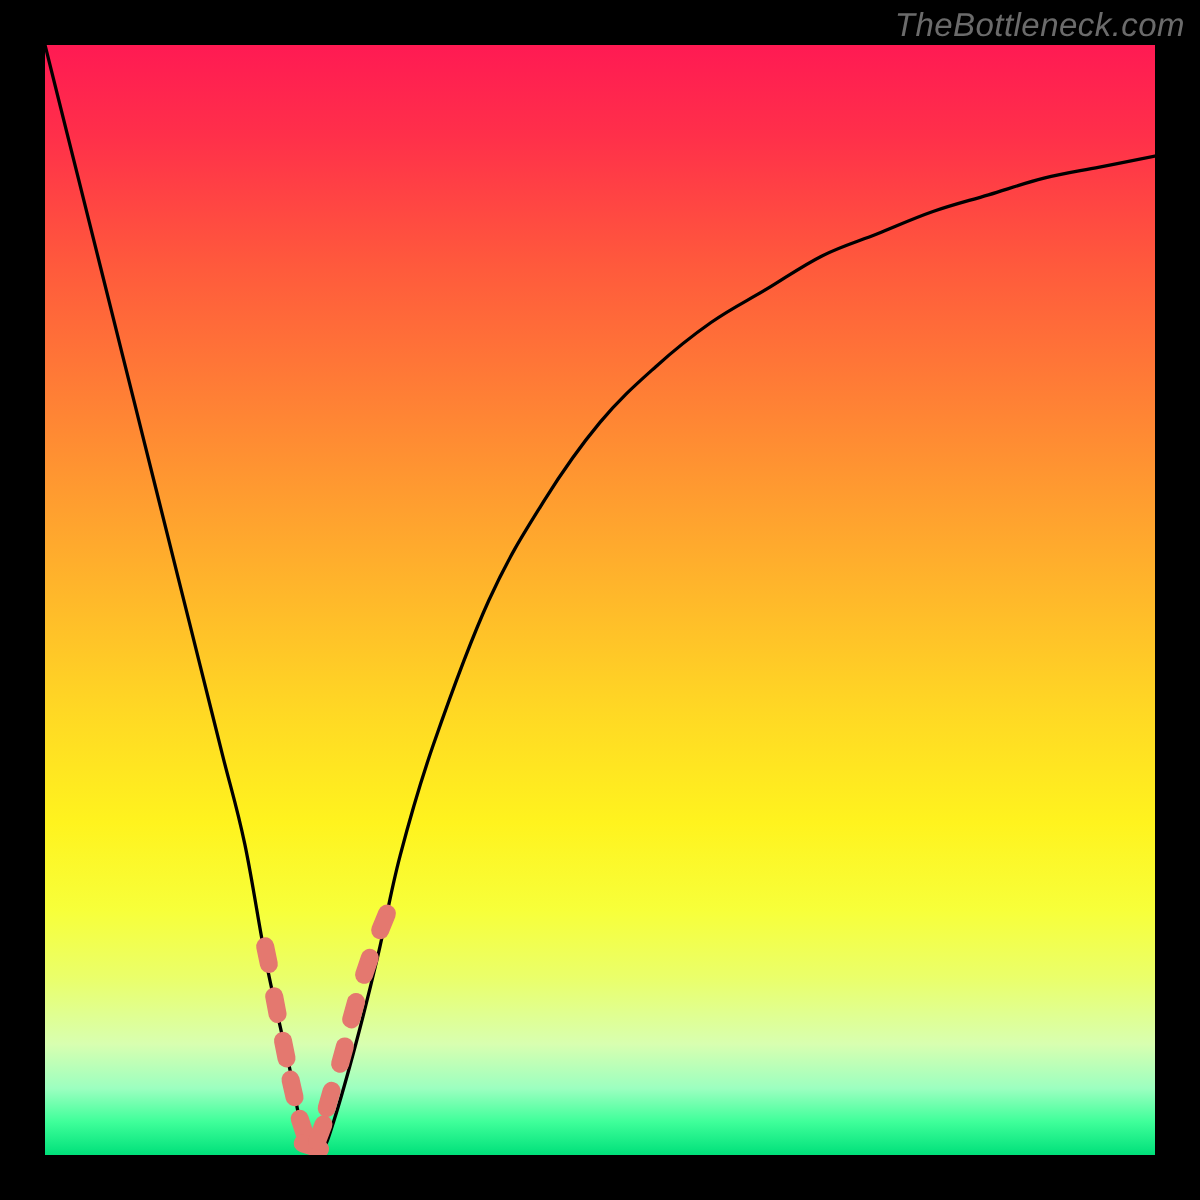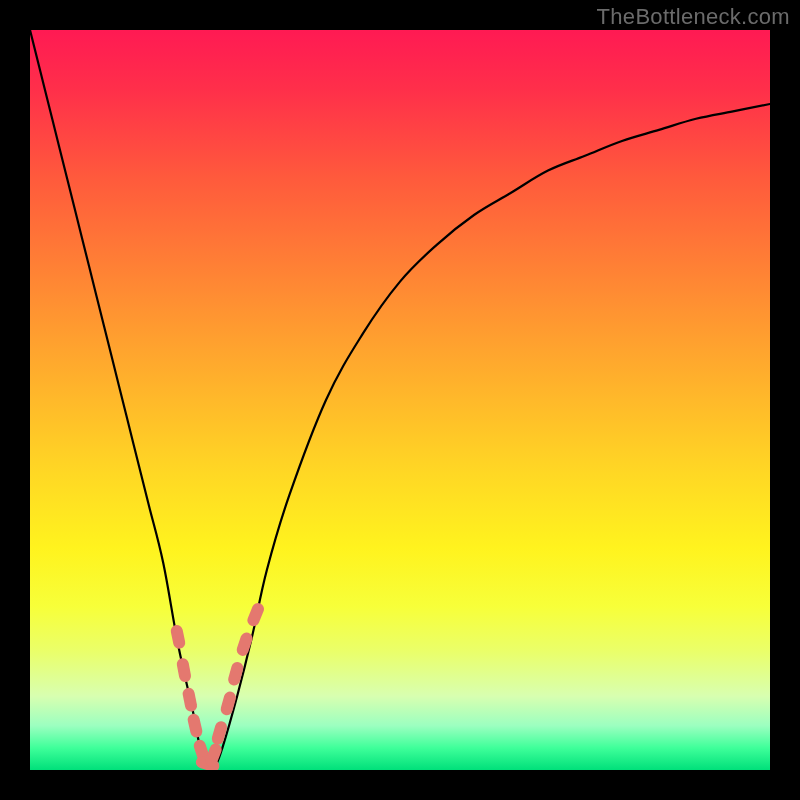--- a/index.html
+++ b/index.html
@@ -11,20 +11,21 @@
     background: #000;
     font-family: Arial, Helvetica, sans-serif;
   }
   .frame {
     position: absolute;
     top: 0;
     left: 0;
     width: 800px;
     height: 800px;
     background: #000;
+    font-style: italic;
   }
   .plot {
     position: absolute;
     top: 30px;
     left: 30px;
     width: 740px;
     height: 740px;
     background: linear-gradient(
       to bottom,
       #ff1a53 0%,

